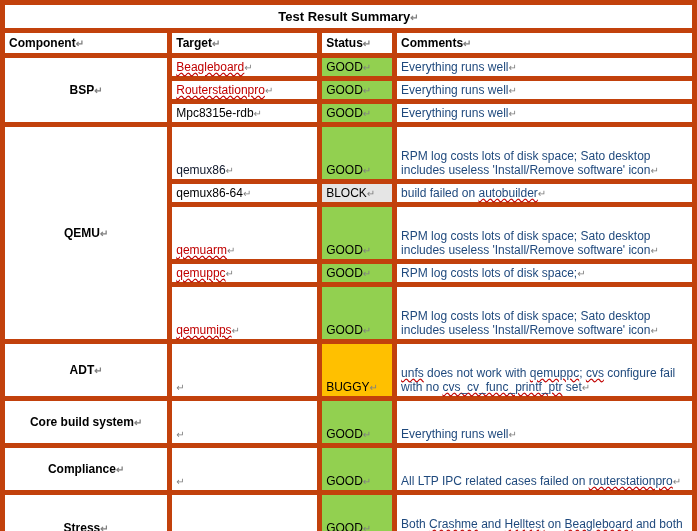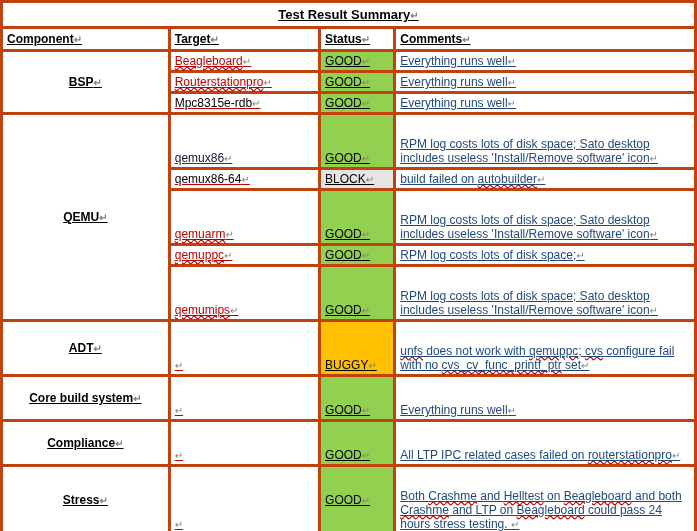--- a/index.html
+++ b/index.html
@@ -8,25 +8,24 @@
       font-family: Arial, sans-serif;
       font-size: 12px;
       background: white;
     }
     table {
       border-collapse: collapse;
       width: 697px;
       table-layout: fixed;
     }
     th, td {
-      border: 3px solid #c2410c;
+      border: 5px solid #c2410c;
       padding: 2px 4px;
       text-align: left;
       vertical-align: top;
-      text-decoration: underline;
     }
     .title-row td {
       text-align: center;
       font-weight: bold;
       font-size: 13px;
       padding: 4px;
     }
     .header-row th {
       font-weight: bold;
       text-align: left;

